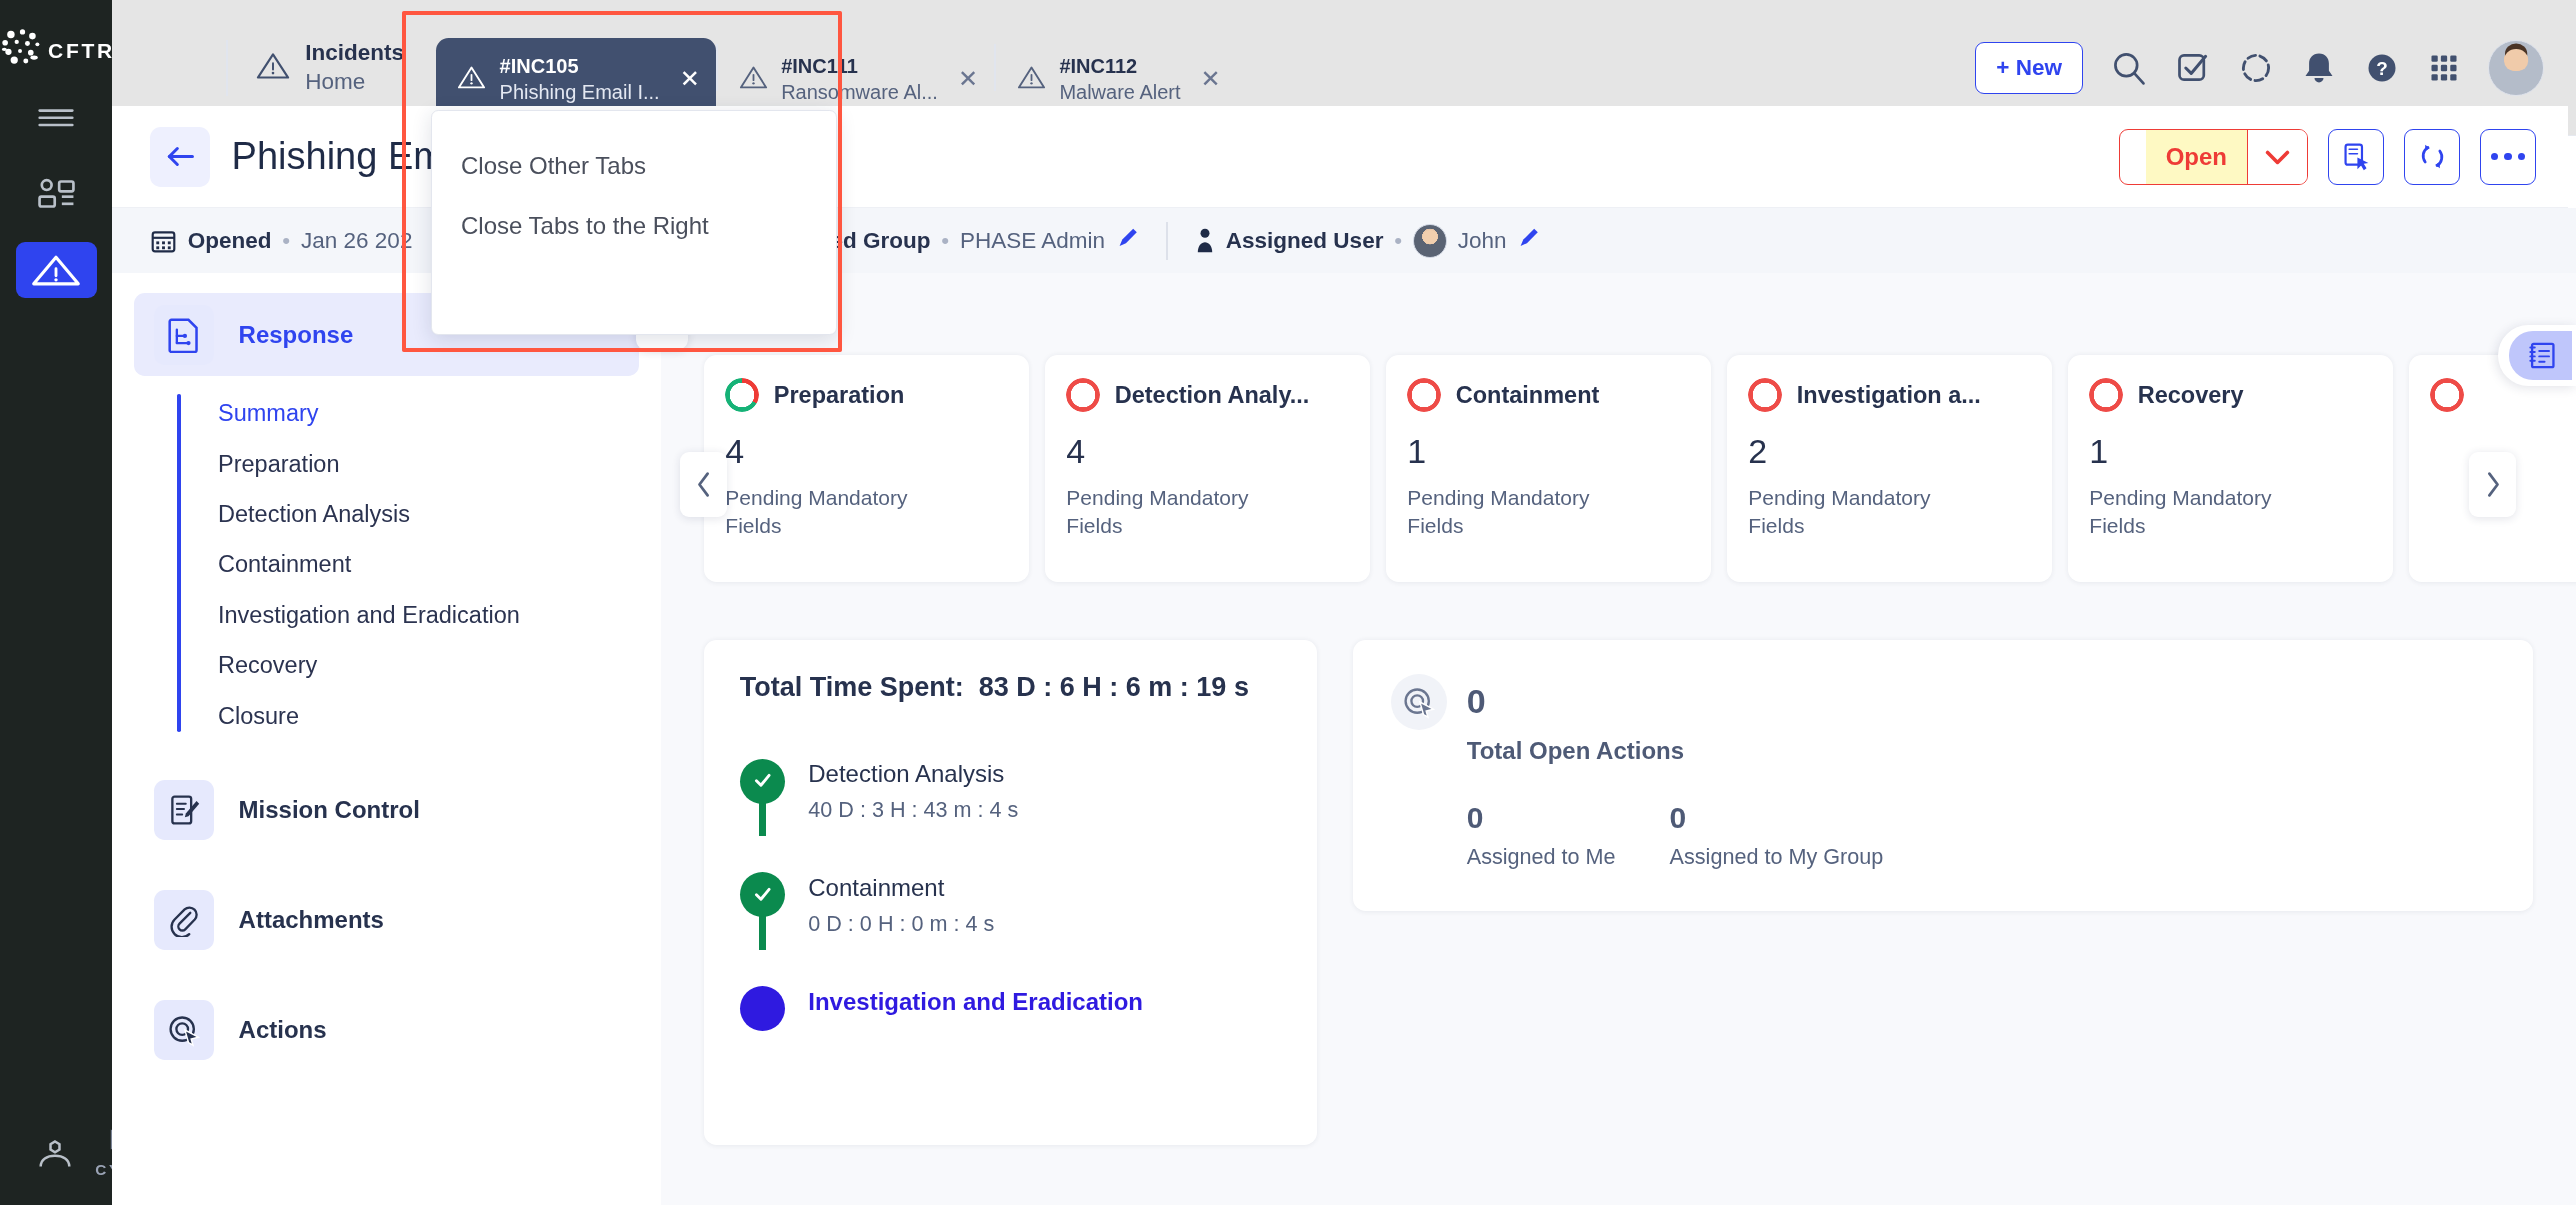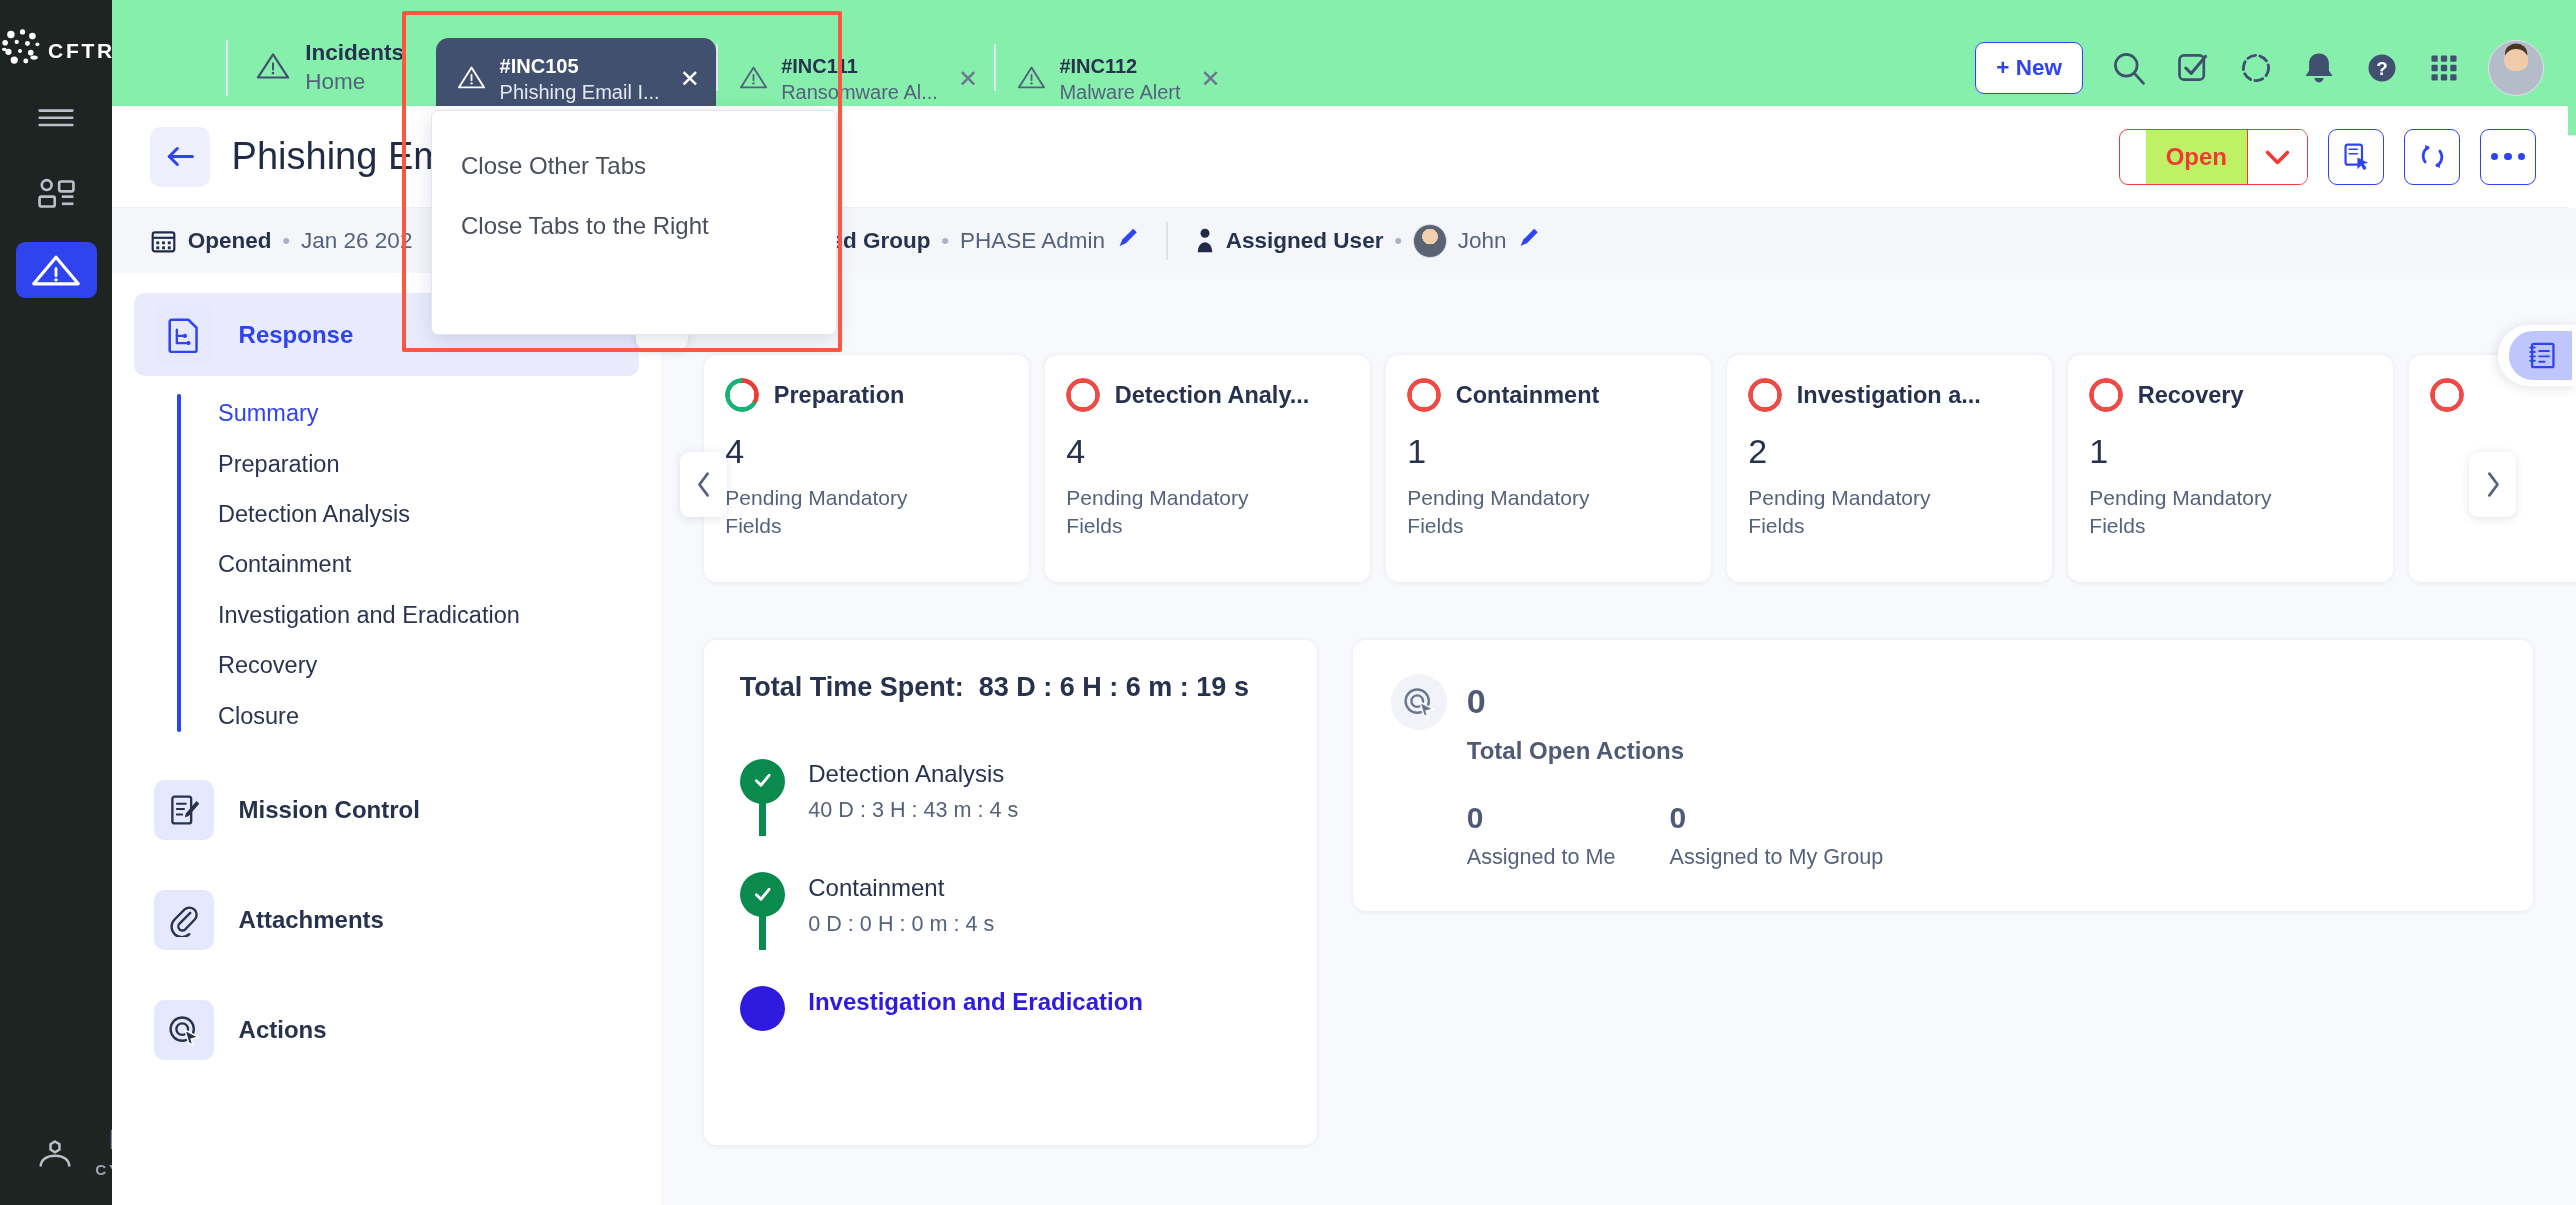--- a/index.html
+++ b/index.html
@@ -28,21 +28,21 @@
   .rail-btn.active { background: #2f44ef; }
   .rail-spacer { flex: 1 1 auto; }
   .rail-bottom { display: flex; flex-direction: row; align-items: center; padding-bottom: 23.5px; }
   .rail-bottom .rail-btn { margin-top: 31px; }
   .cyware { display:flex; flex-direction:column; align-items:center; margin-top: 27px; }
   .cyware-text { color:#9aa3b5; font-size: 15.3px; font-weight:bold; letter-spacing: 2.7px; margin-top: 6.3px; }
 
   
   .topbar {
     position: absolute; left: 112px; top: 0; right: 0; height: 136px;
-    background: #86efac; border-bottom: 0.9px solid #e6e9f0;
+    background: #e5e5e5; border-bottom: 0.9px solid #e6e9f0;
     display: flex; align-items: center;
   }
   .home-block { display: flex; align-items: center; margin-left: 114px; }
   .home-divider { width: 1.8px; height: 56px; background: #e1e5ee; margin-right: 27px; }
   .home-icon { margin-right: 14.4px; }
   .home-text-wrap { display: flex; flex-direction: column; line-height: 1.25; }
   .home-title { font-size: 22.5px; font-weight: bold; color: #27324e; }
   .home-sub { font-size: 22.5px; color: #55627e; }
 
   .tabs { display: flex; align-items: flex-end; height: 106px; margin-left: 32px; }
@@ -87,21 +87,21 @@
     position: absolute; left: 112px; top: 106px; right: 8px; height: 102px;
     background: #fff; display: flex; align-items: center; border-bottom: 0.9px solid #eef0f5;
   }
   .back-btn {
     width: 60px; height: 60px; border-radius: 10.8px; background: #eef0fe;
     display: flex; align-items: center; justify-content: center; margin-left: 38px; cursor: pointer;
   }
   .page-title { font-size: 38px; color: #1f2b47; font-weight: normal; margin-left: 21.6px; white-space: nowrap; }
   .titlebar-right { margin-left: auto; display: flex; align-items: center; gap: 20px; padding-right: 32px; }
   .status-pill { display: flex; align-items: stretch; border: 1.8px solid #ee3b36; border-radius: 9px; height: 56px; overflow: hidden; cursor: pointer; }
-  .status-label { background: #bef264; color: #ee3b36; font-size: 24px; font-weight: bold; display: flex; align-items: center; padding: 0 20px; margin-left: 26px; }
+  .status-label { background: #fef9c3; color: #ee3b36; font-size: 24px; font-weight: bold; display: flex; align-items: center; padding: 0 20px; margin-left: 26px; }
   .status-caret { width: 60px; background: #ffffff; display: flex; align-items: center; justify-content: center; border-left: 1.8px solid #ee3b36; }
   .square-btn {
     width: 56px; height: 56px; border: 1.8px solid #2f44ef; border-radius: 9px; background: #fff;
     display: flex; align-items: center; justify-content: center; cursor: pointer;
   }
   .dots { display: flex; gap: 6.3px; }
   .dots i { width: 7.2px; height: 7.2px; border-radius: 50%; background: #2f44ef; display:block; }
 
   
   .metabar {

